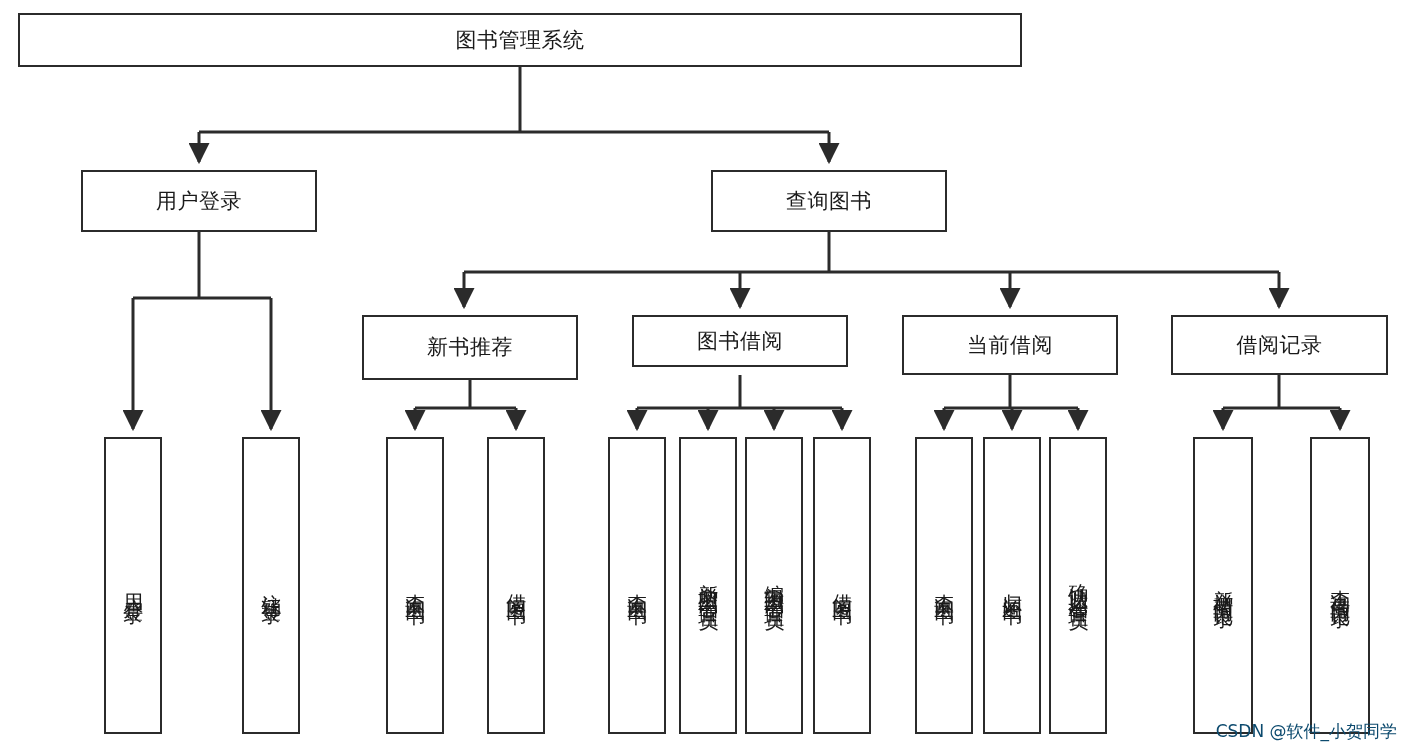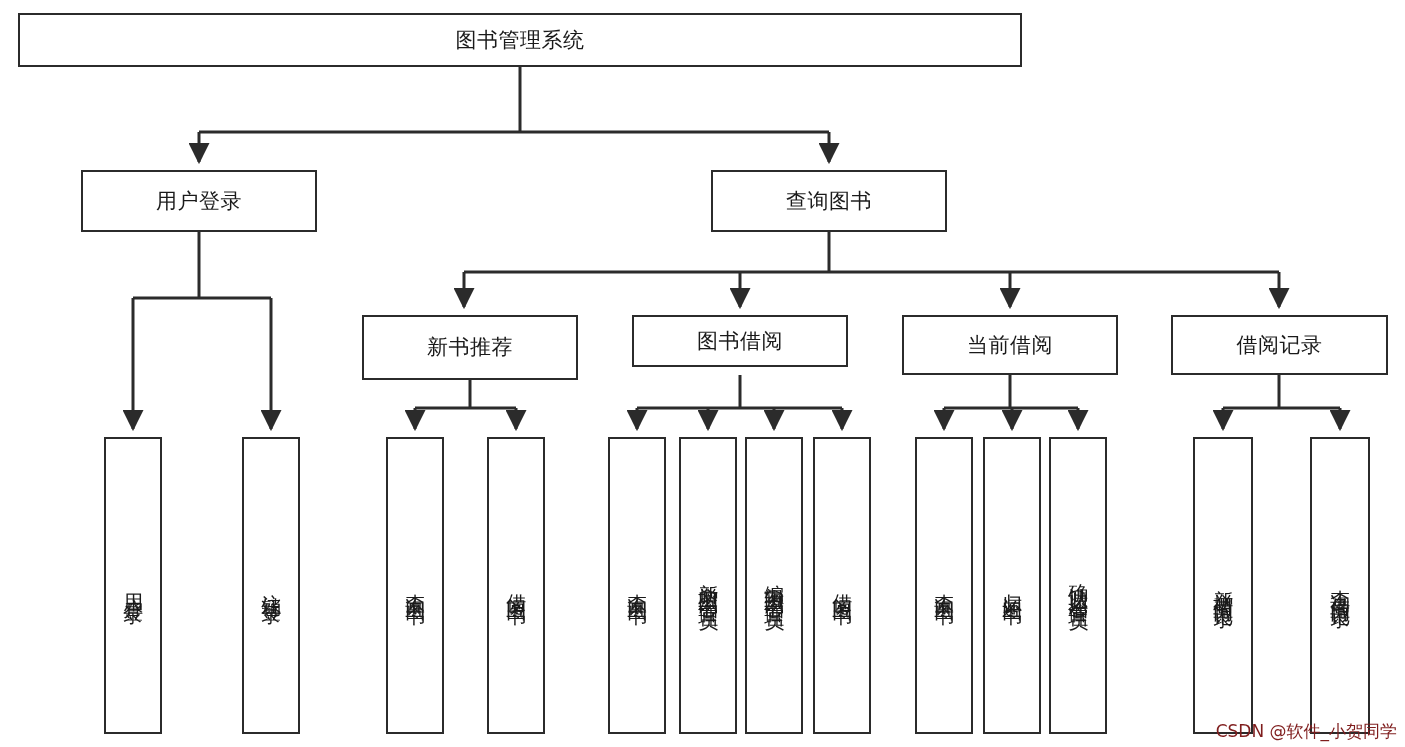--- a/index.html
+++ b/index.html
@@ -54,21 +54,21 @@
     text-orientation: upright;
     font-size: 20px;
     letter-spacing: 4px;
     white-space: nowrap;
   }
   #watermark {
     position: absolute;
     right: 8px;
     bottom: 4px;
     font-size: 17px;
-    color: #7f1d1d;
+    color: #0c4a6e;
     z-index: 5;
     user-select: none;
     white-space: nowrap;
   }
 </style>
 </head>
 <body>
 
 <div id="canvas">
 

